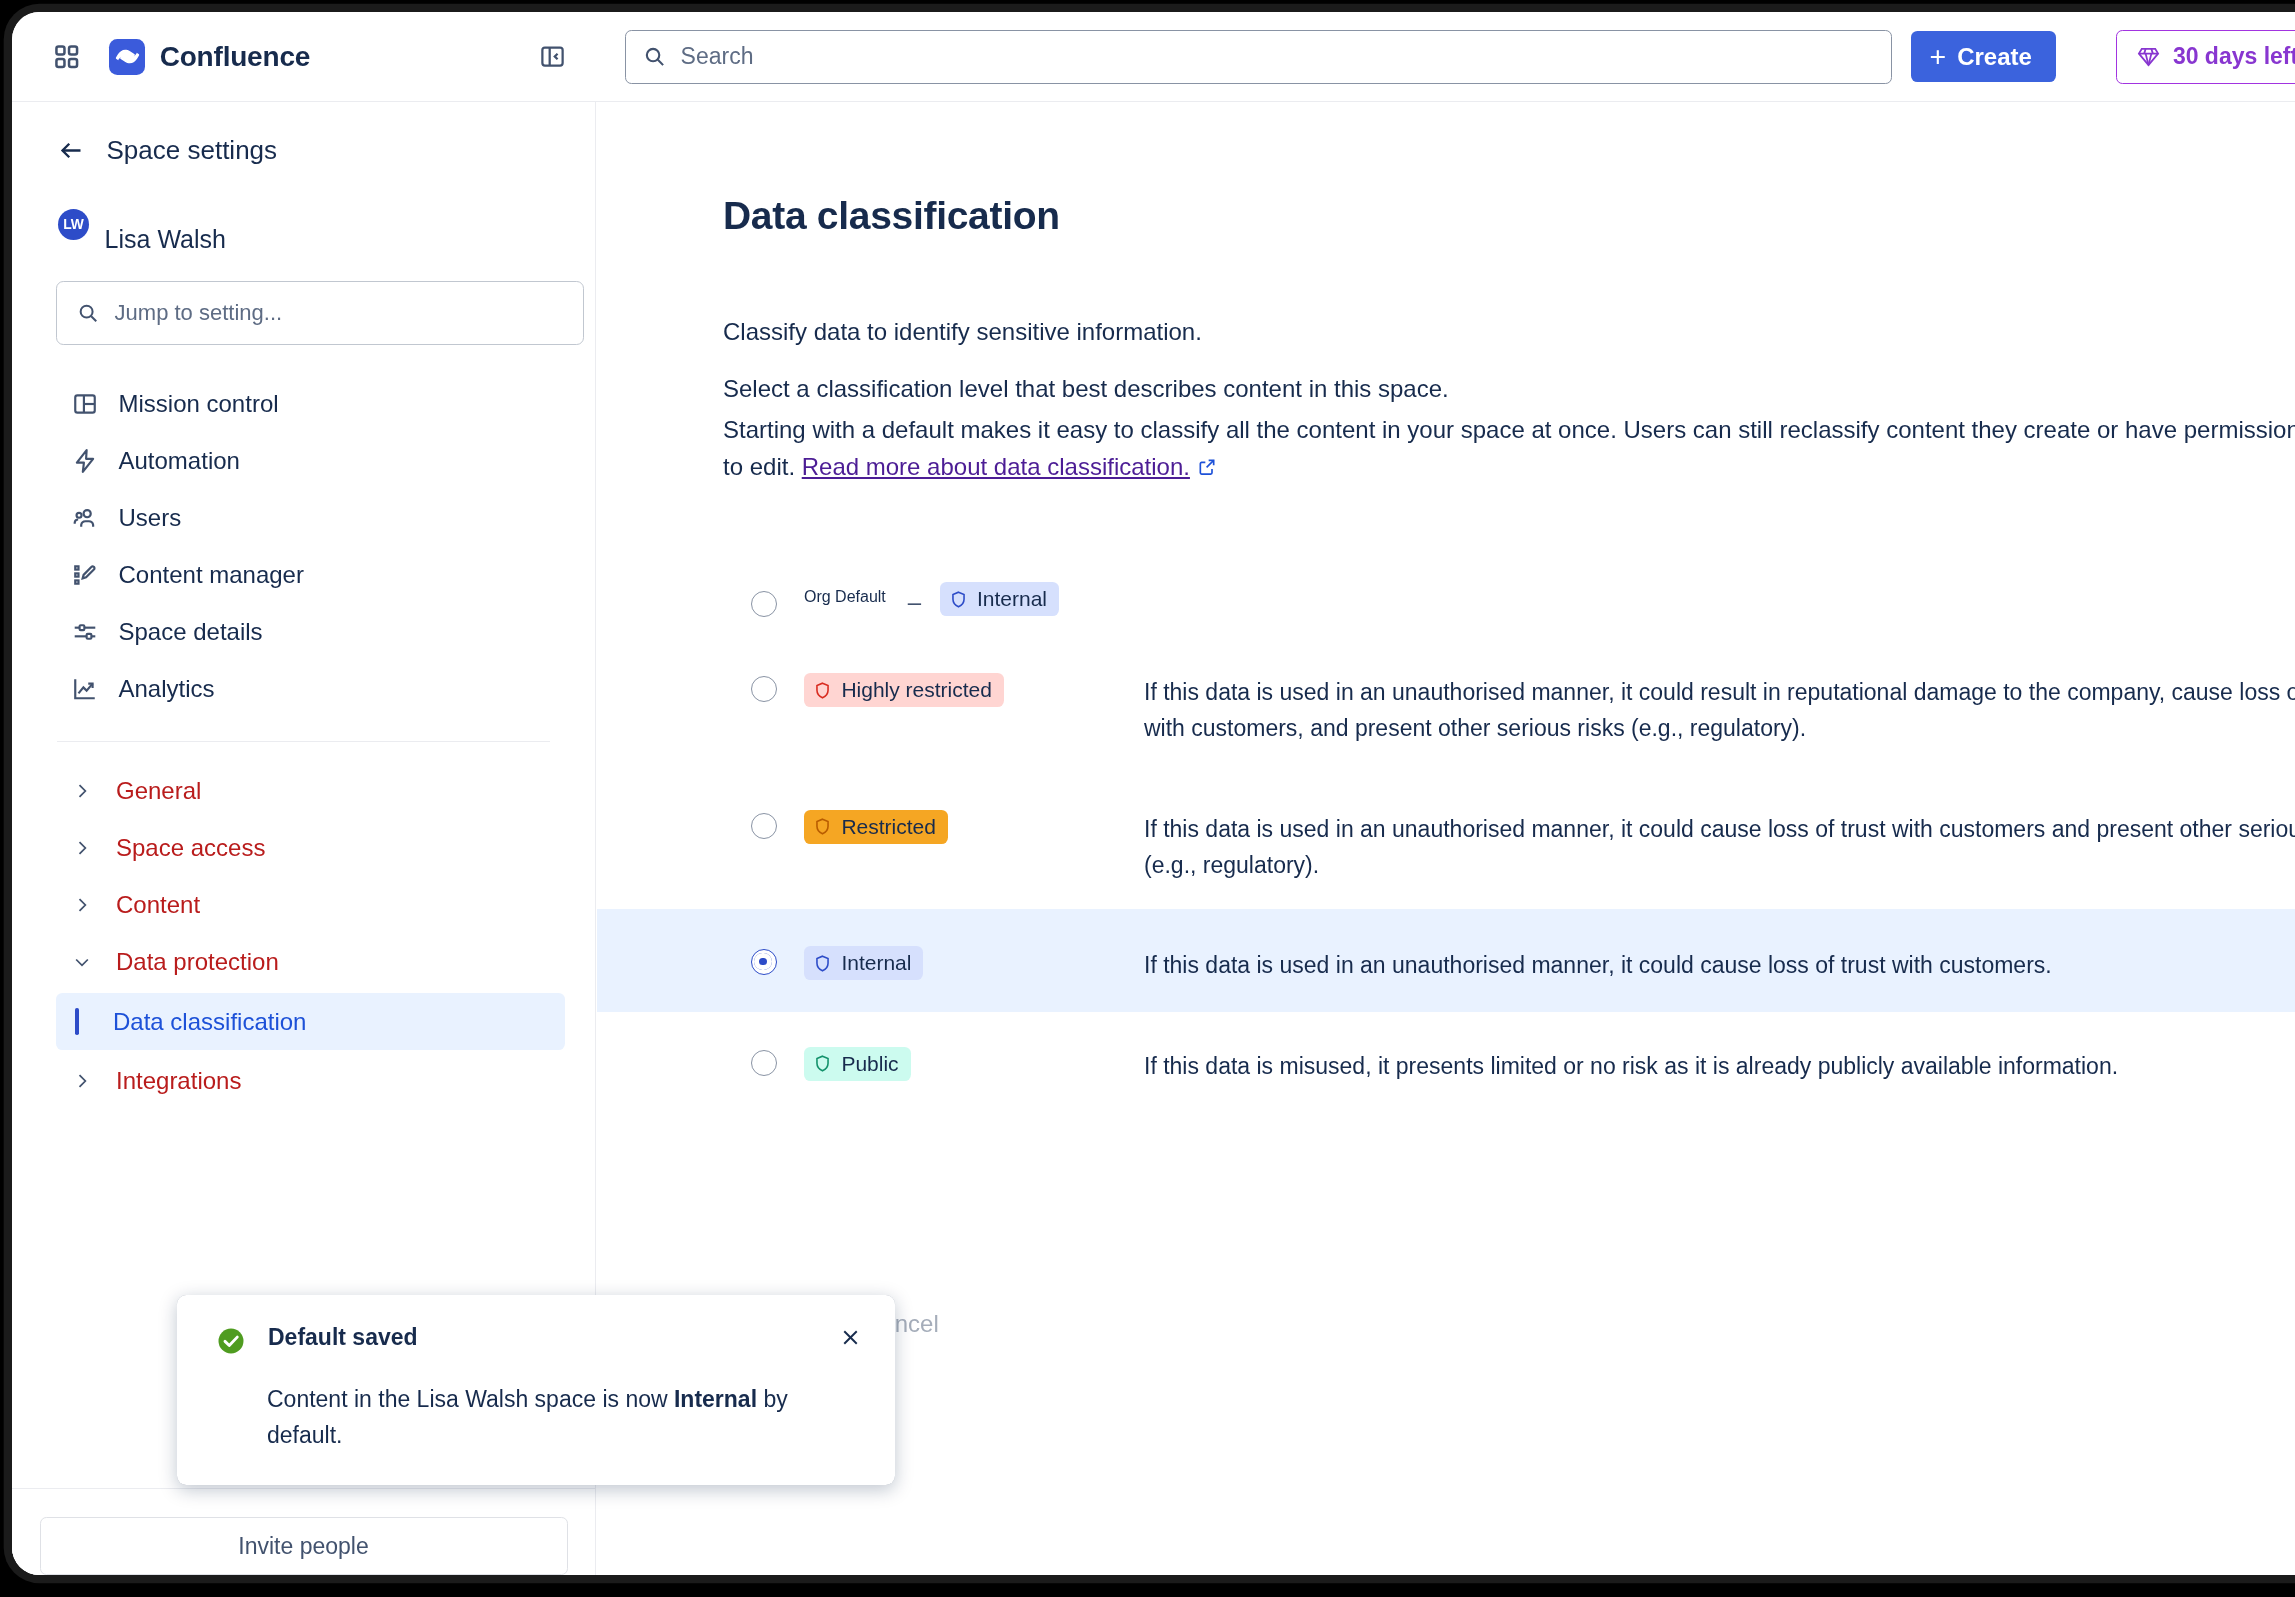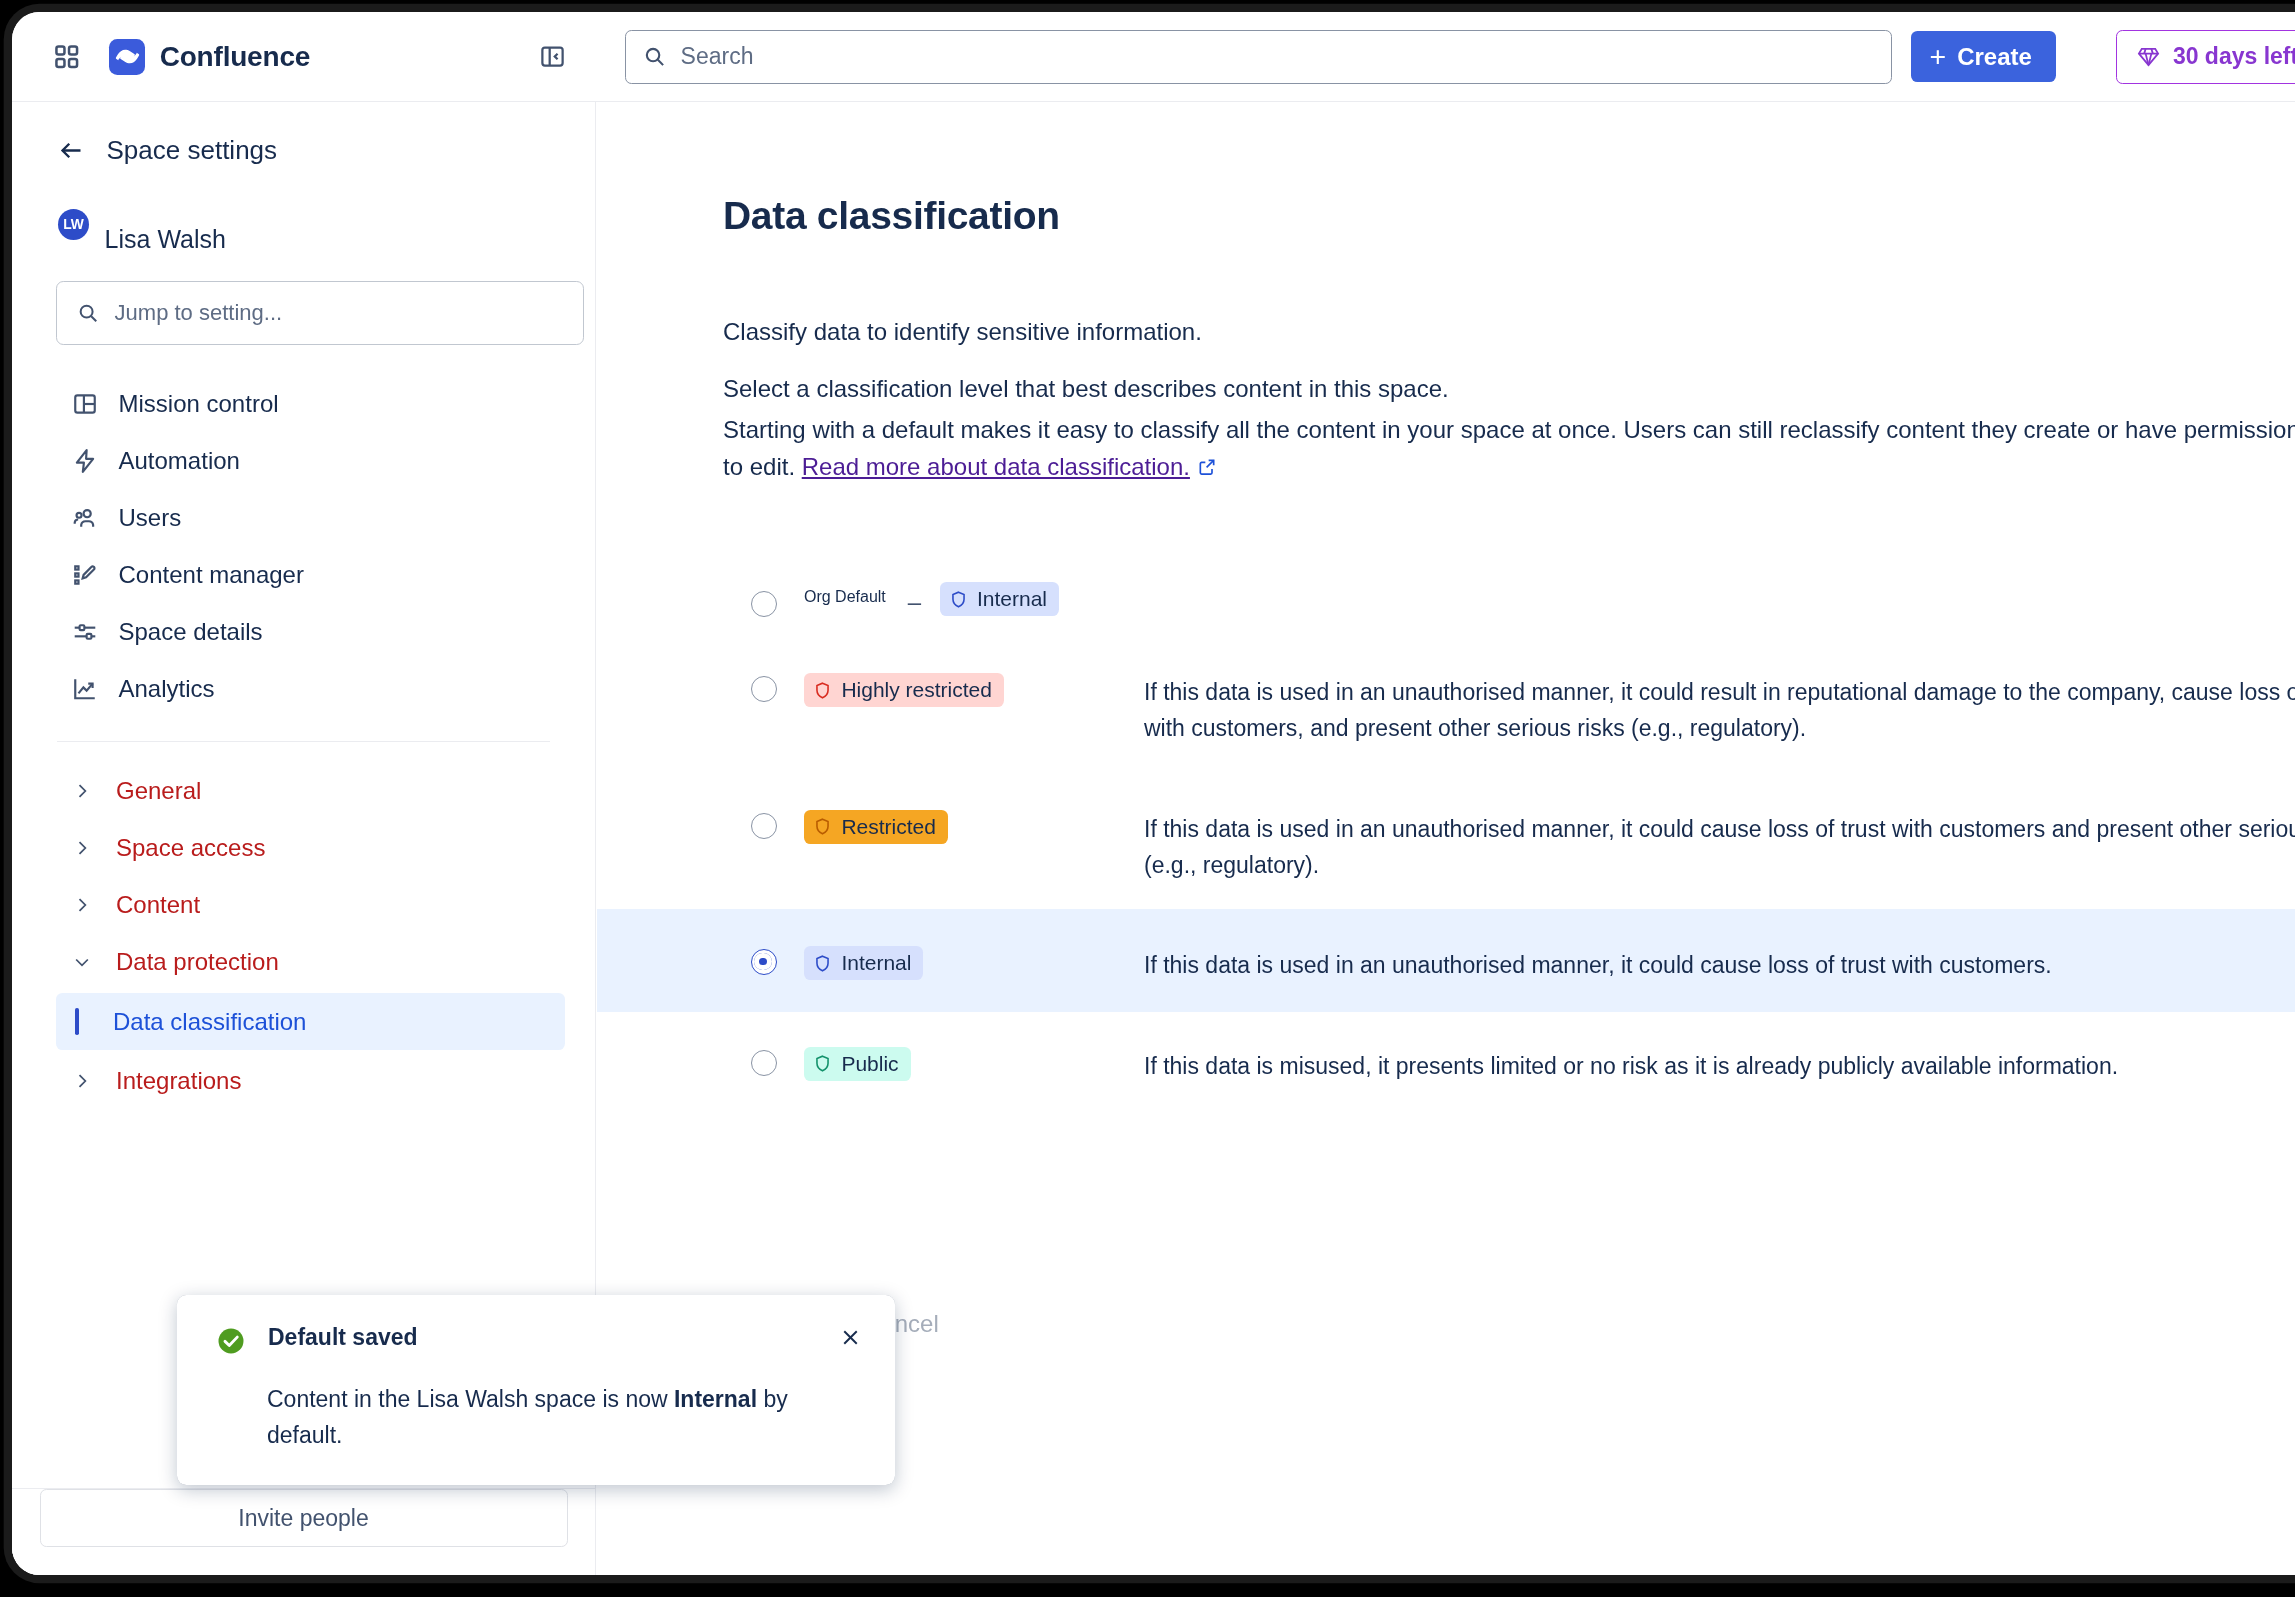--- a/index.html
+++ b/index.html
@@ -239,21 +239,21 @@
     border-radius: 1.8px;
   }
   .sub-item .lb { font-size: 24px; color: #1d51d8; white-space: nowrap;}
 
   #invite-bar {
     position: absolute;
     left: 0; right: 0; bottom: 0;
     height: 87px;
     border-top: 1.4px solid #ebecf0;
     display: flex;
-    align-items: flex-start;
+    align-items: flex-end;
     justify-content: center;
     background: #fff;
   }
   #invite-btn {
     width: 528px; height: 58px;
     border: 1.4px solid #dfe1e6;
     border-radius: 6.4px;
     display: flex; align-items: center; justify-content: center;
     font-size: 23px;
     color: #42526e;

